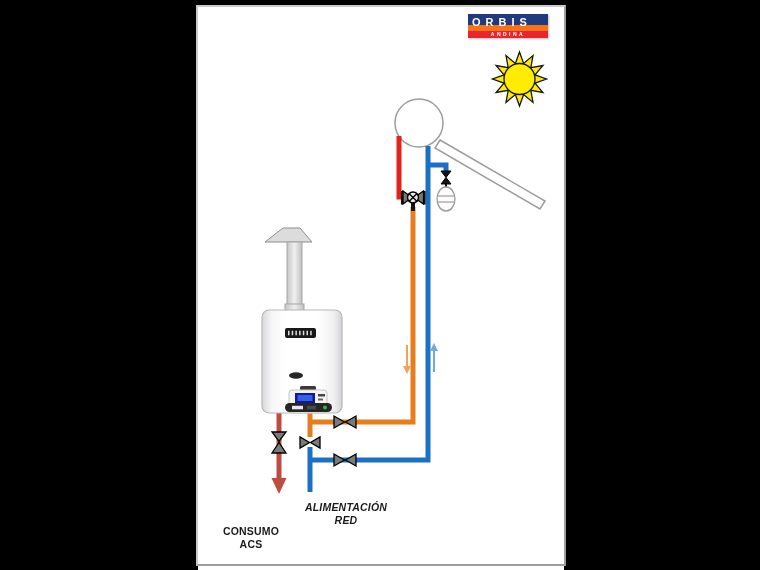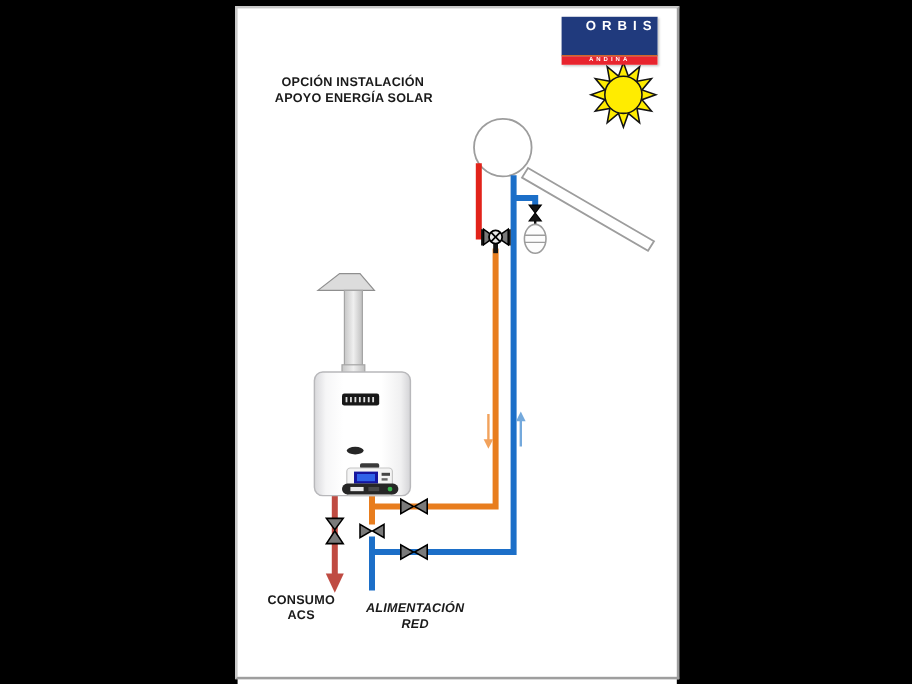--- a/index.html
+++ b/index.html
@@ -6,27 +6,27 @@
             font-family:"Liberation Sans",sans-serif;}
   .stage{position:relative;width:760px;height:570px;background:#000;}
   .page{position:absolute;left:196px;top:5px;width:370px;height:561px;box-sizing:border-box;
         background:#fff;border:2px solid;border-color:#c9c9c9 #9e9e9e #9e9e9e #c9c9c9;}
   .below-strip{position:absolute;left:198px;top:566px;width:366px;height:4px;background:#fff;}
   .canvas{position:absolute;left:-2px;top:-2px;width:370px;height:561px;}
   .canvas svg{position:absolute;left:0;top:0;}
   .txt{position:absolute;color:#1a1a1a;font-size:10.5px;line-height:13px;text-align:center;
        letter-spacing:.2px;white-space:nowrap;}
   .title-block{left:33px;top:58px;width:130px;font-weight:600;}
-  .consumo-block{left:15px;top:489px;width:80px;font-weight:600;}
+  .consumo-block{left:15px;top:520px;width:80px;font-weight:600;}
   .alimentacion-block{left:103px;top:496px;width:94px;font-weight:600;font-style:italic;}
   
   .logo{position:absolute;left:272px;top:9px;width:80px;box-shadow:1px 1px 2px rgba(0,0,0,.25);}
-  .logo-top{height:33px;background:var(--c-logo-blue,#203a7d);color:#fff;font-weight:bold;
-            font-size:11px;line-height:17px;text-align:right;letter-spacing:5px;padding-left:4px;
-            box-sizing:border-box;border-bottom:1px solid #f97316;}
+  .logo-top{height:17px;background:var(--c-logo-blue,#203a7d);color:#fff;font-weight:bold;
+            font-size:11px;line-height:17px;text-align:left;letter-spacing:5px;padding-left:4px;
+            box-sizing:border-box;border-bottom:6px solid #f97316;}
   .logo-bottom{height:7px;background:var(--c-logo-red,#e8242e);color:#fff;font-weight:bold;
                font-size:5px;line-height:7px;text-align:center;letter-spacing:2.5px;}
   
   .pipe{fill:none;stroke-linejoin:miter;stroke-width:5px;}
   .pipe-red{stroke:var(--c-solar-hot-red,#e2231a);}
   .pipe-orange{stroke:var(--c-preheated-orange,#e87d1e);}
   .pipe-blue{stroke:var(--c-cold-blue,#1c6fc8);}
   .pipe-darkred{stroke:var(--c-acs-dark-red,#bf4b42);}
   .fill-darkred{fill:var(--c-acs-dark-red,#bf4b42);}
   .arrow-o{stroke:var(--c-flow-arrow-orange,#f2a25c);}
@@ -150,24 +150,20 @@
             <circle cx="129" cy="402.6" r="2" fill="#35b34a"></circle>
           </g>
         </g>
 
         <g>
           <polygon class="sun-shape" points="323.5,47 327.6,58.5 337,50.6 334.8,62.7 346.9,60.5 339,69.9 350.5,74 339,78.1 346.9,87.5 334.8,85.3 337,97.4 327.6,89.5 323.5,101 319.4,89.5 310,97.4 312.2,85.3 300.1,87.5 308,78.1 296.5,74 308,69.9 300.1,60.5 312.2,62.7 310,50.6 319.4,58.5"></polygon>
           <circle class="sun-shape" cx="323.5" cy="74" r="15.5"></circle>
         </g>
       </svg>
 
-      <div class="txt title-block">
-        <div>OPCIÓN INSTALACIÓN</div>
-        <div>APOYO ENERGÍA SOLAR</div>
-      </div>
 
       <div class="logo">
         <div class="logo-top">ORBIS</div>
         <div class="logo-bottom">ANDINA</div>
       </div>
 
       <div class="txt consumo-block">
         <div>CONSUMO</div>
         <div>ACS</div>
       </div>

